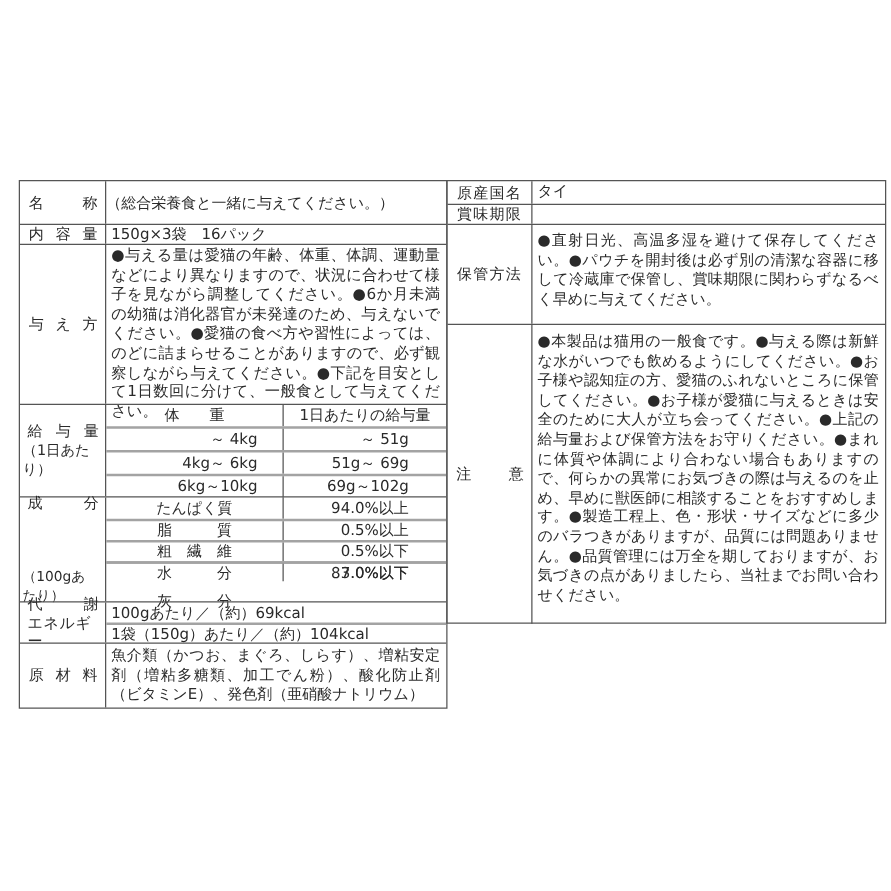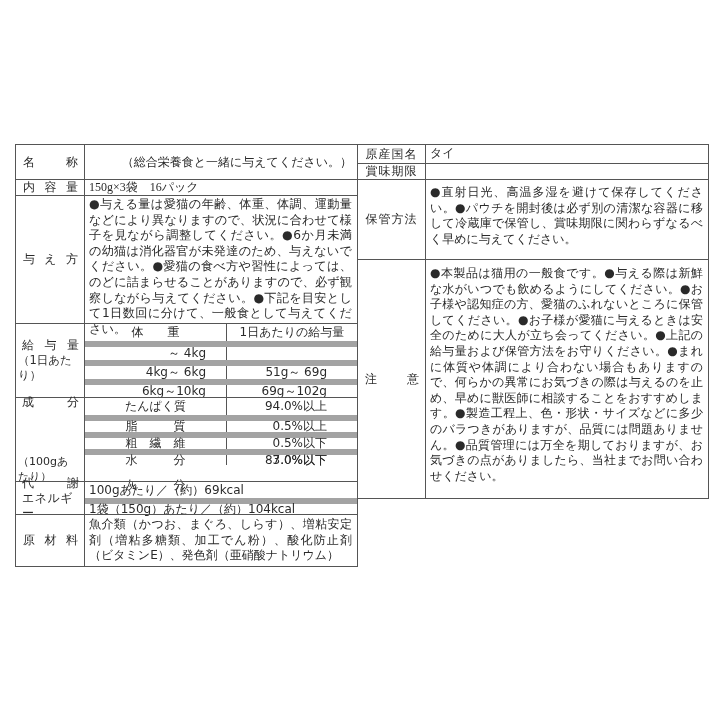--- a/index.html
+++ b/index.html
@@ -11,49 +11,49 @@
   .lbl { position:absolute; left:0; top:0; bottom:0; box-sizing:border-box; border-right:1px solid #555;
          display:flex; align-items:center; font-size:12px; letter-spacing:0; }
   .lbl.spread { justify-content:space-between; padding:0 6px 0 7px; }
   .lbl.spread span { display:inline-block; }
   .lbl.col { flex-direction:column; align-items:stretch; justify-content:center; padding:0 5px 0 6px; }
   .lbl .line { display:flex; justify-content:space-between; line-height:15px; }
   .lbl .sub { font-size:11.5px; line-height:15px; }
   .content { position:absolute; top:0; bottom:0; right:0; box-sizing:border-box; font-size:12px;
              line-height:15.6px; padding:1px 5px 0 4px; }
   .content.vcenter { display:flex; flex-direction:column; justify-content:center; }
-  .sub-row { position:absolute; left:0; right:0; box-sizing:border-box; border-top:6px solid #a3a3a3; }
+  .sub-row { position:absolute; left:0; right:0; box-sizing:border-box; border-top:2px solid #a3a3a3; }
   .sub-row.first { border-top:none; }
   .cellA { position:absolute; left:0; top:0; bottom:0; box-sizing:border-box; border-right:1px solid #555;
            display:flex; align-items:center; font-size:12px; }
   .cellB { position:absolute; top:0; bottom:0; right:0; display:flex; align-items:center; font-size:12px; }
   .bullet-text { white-space:normal; word-break:break-all; text-align:justify; }
 </style>
 </head>
 <body>
 
 <div class="tbl" style="left:15px; top:144px; width:343px; height:423px;">
 
   <div class="row first" style="top:0; height:34px;">
     <div class="lbl spread" style="width:69px;">
       <span>名</span>
       <span>称</span>
     </div>
     <div class="content vcenter" style="left:69px; line-height:15px;">
-      <div style="margin-left:-4px;text-align:right;">（総合栄養食と一緒に与えてください。）</div>
+      <div style="margin-left:-4px;">（総合栄養食と一緒に与えてください。）</div>
     </div>
   </div>
 
   <div class="row" style="top:34px; height:16px;">
     <div class="lbl spread" style="width:69px;">
       <span>内</span>
       <span>容</span>
       <span>量</span>
     </div>
-    <div class="content vcenter" style="left:69px; padding-top:0;font-family:Liberation Serif, serif;">150g×3袋　16パック</div>
+    <div class="content vcenter" style="left:69px; padding-top:0;">150g×3袋　16パック</div>
   </div>
 
   <div class="row" style="top:50px; height:128px;">
     <div class="lbl spread" style="width:69px;">
       <span>与</span>
       <span>え</span>
       <span>方</span>
     </div>
     <div class="content bullet-text" style="left:69px; font-size:12.2px; line-height:15.6px;">●与える量は愛猫の年齢、体重、体調、運動量などにより異なりますので、状況に合わせて様子を見ながら調整してください。●6か月未満の幼猫は消化器官が未発達のため、与えないでください。●愛猫の食べ方や習性によっては、のどに詰まらせることがありますので、必ず観察しながら与えてください。●下記を目安として1日数回に分けて、一般食として与えてください。</div>
   </div>
@@ -67,20 +67,21 @@
       </div>
       <div class="sub" style="margin-left:-4px;">（1日あたり）</div>
     </div>
     <div style="position:absolute; left:69px; right:0; top:0; bottom:0;">
       <div class="sub-row first" style="top:0; height:17px;">
         <div class="cellA" style="width:142px; justify-content:center;">体　　重</div>
         <div class="cellB" style="left:142px; justify-content:center;">1日あたりの給与量</div>
       </div>
       <div class="sub-row" style="top:17px; height:19px;">
         <div class="cellA" style="width:142px; justify-content:flex-end; padding-right:20px; box-sizing:border-box;">～ 4kg</div>
+        <div class="cellB" style="left:142px; justify-content:flex-end; padding-right:30px;">～ 51g</div>
       </div>
       <div class="sub-row" style="top:36px; height:19px;">
         <div class="cellA" style="width:142px; justify-content:flex-end; padding-right:20px; box-sizing:border-box;">4kg～ 6kg</div>
         <div class="cellB" style="left:142px; justify-content:flex-end; padding-right:30px;">51g～ 69g</div>
       </div>
       <div class="sub-row" style="top:55px; height:19px;">
         <div class="cellA" style="width:142px; justify-content:flex-end; padding-right:20px; box-sizing:border-box;">6kg～10kg</div>
         <div class="cellB" style="left:142px; justify-content:flex-end; padding-right:30px;">69g～102g</div>
       </div>
     </div>

